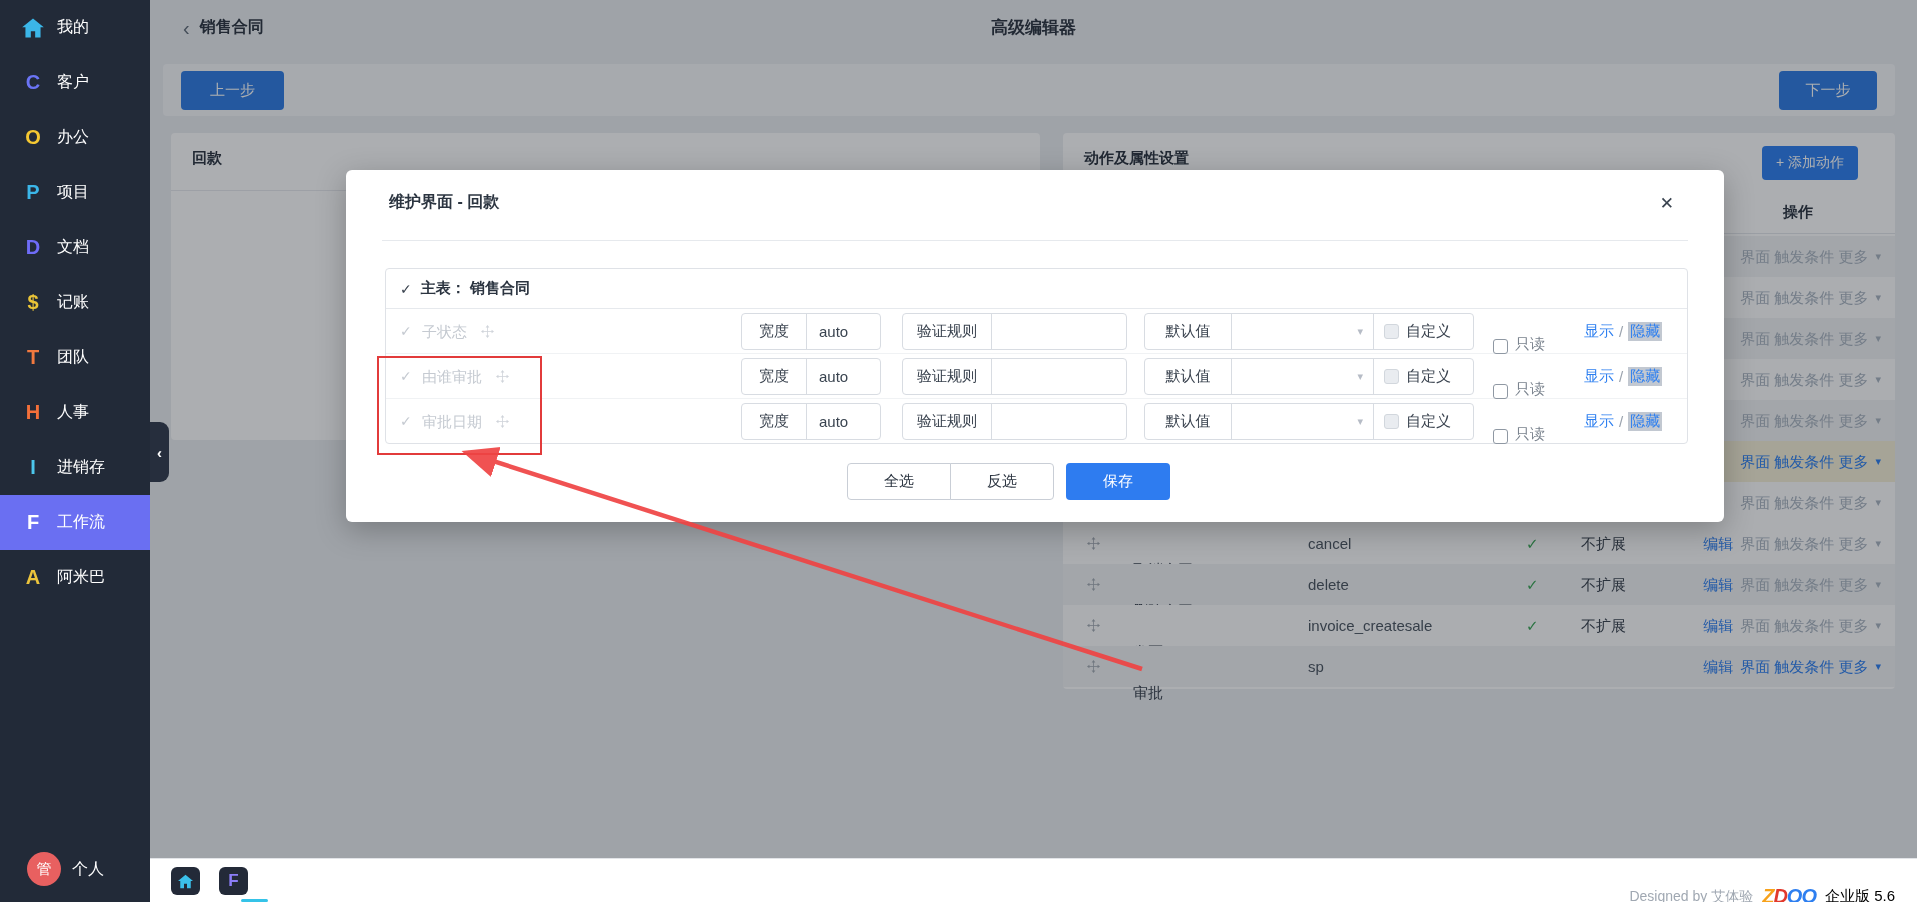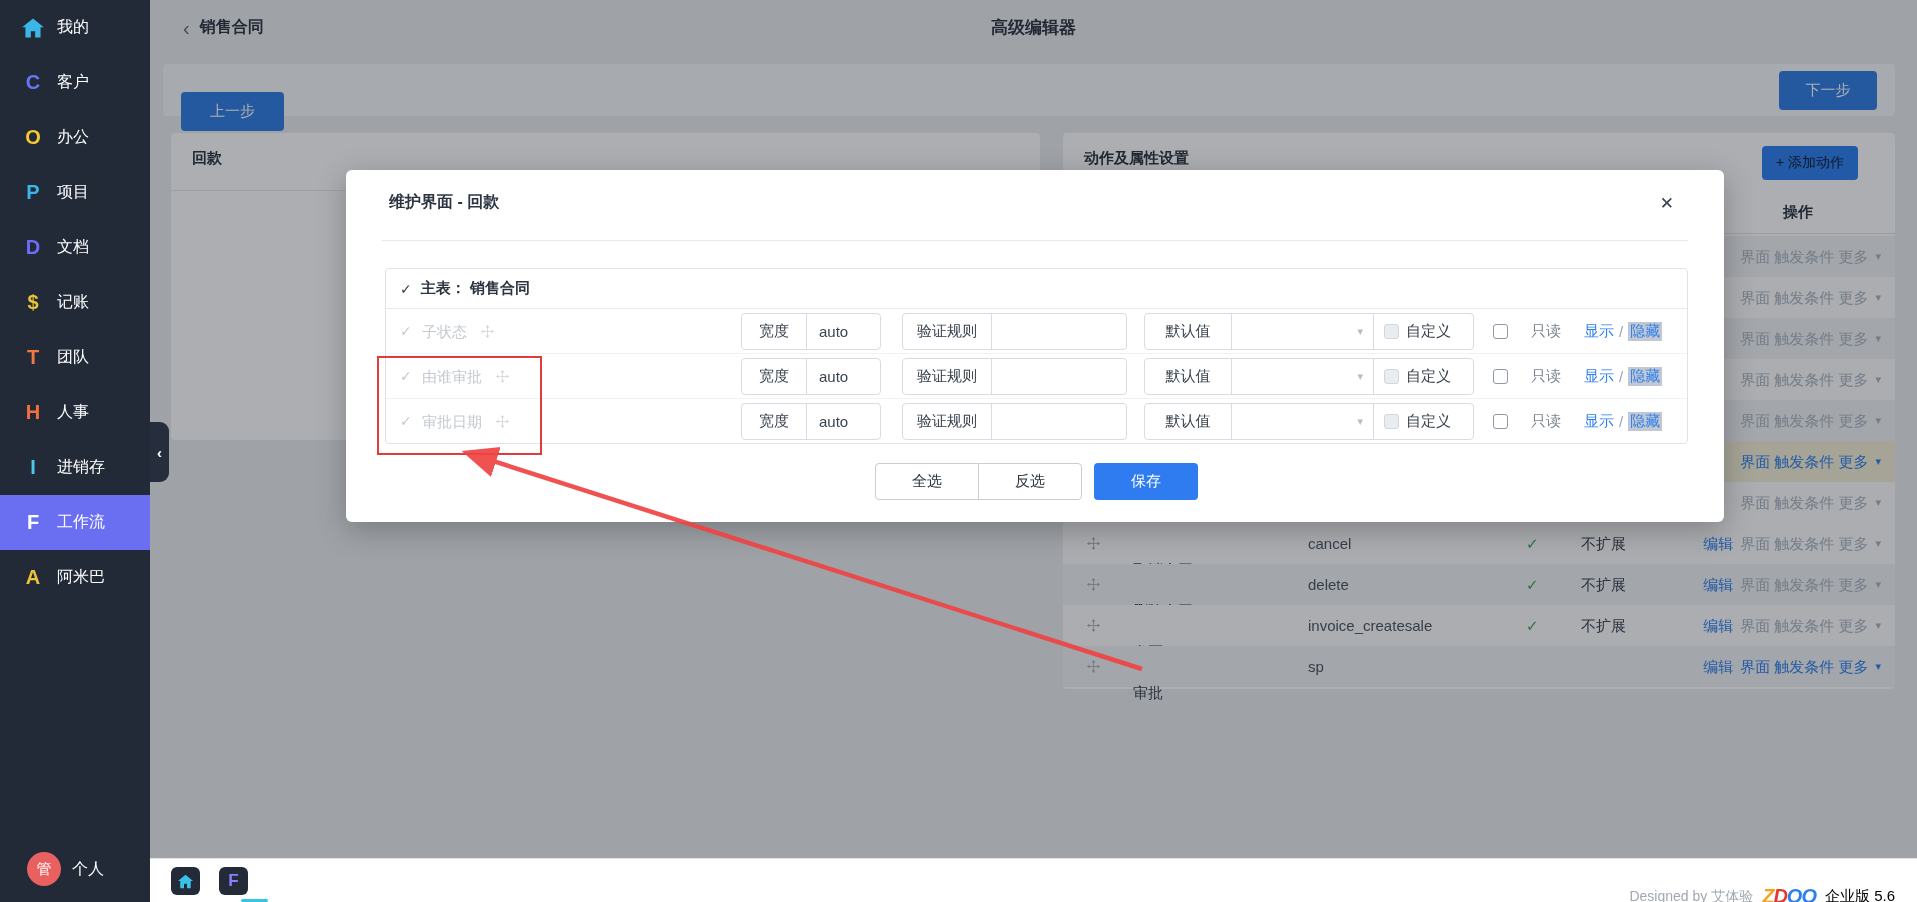--- a/index.html
+++ b/index.html
@@ -9,36 +9,36 @@
   
   .topbar{position:absolute;left:150px;top:0;right:0;height:55px;}
   .crumb{position:absolute;left:33px;top:0;height:55px;display:flex;align-items:center;gap:10px;}
   .crumb .back{font-size:20px;color:#5f6b78;cursor:pointer;line-height:1;}
   .crumb .bc{font-size:16px;font-weight:bold;color:#2b3440;}
   .page-title{position:absolute;left:0;right:0;top:0;height:55px;display:flex;align-items:center;justify-content:center;font-size:17px;font-weight:bold;color:#2b3440;}
 
   
   .toolbar{position:absolute;left:163px;top:64px;width:1732px;height:52px;background:#f8f9fb;border-radius:4px;}
   .btn-blue{background:#2e7ce4;color:#fff;border:none;border-radius:4px;font-size:15px;height:39px;cursor:pointer;}
-  .btn-prev{position:absolute;left:18px;top:7px;width:103px;margin-top:21px;}
+  .btn-prev{position:absolute;left:18px;top:7px;width:103px;}
   .btn-next{position:absolute;right:18px;top:7px;width:98px;}
   .steps{position:absolute;left:50%;top:7px;transform:translateX(-50%);display:flex;height:38px;}
   .step{height:38px;width:152px;display:flex;align-items:center;justify-content:center;font-size:15px;color:#3a4550;}
   .s1{background:#fdfdfe;clip-path:polygon(0 0,calc(100% - 15px) 0,100% 50%,calc(100% - 15px) 100%,0 100%);filter:drop-shadow(0 0 1px #b9c0ca);border-radius:4px 0 0 4px;}
   .s2{background:#2d7ff0;color:#fff;font-weight:bold;margin-left:-13px;clip-path:polygon(0 0,calc(100% - 15px) 0,100% 50%,calc(100% - 15px) 100%,0 100%,15px 50%);padding-left:8px;}
   .s3{background:#e9edf1;margin-left:-13px;clip-path:polygon(0 0,100% 0,100% 100%,0 100%,15px 50%);filter:drop-shadow(0 0 1px #c2c8d1);border-radius:0 4px 4px 0;padding-left:8px;}
 
   
   .card{position:absolute;background:#fff;border-radius:4px;}
   .card-left{left:171px;top:133px;width:869px;height:307px;}
   .card-title{position:absolute;left:21px;top:16px;font-size:15px;font-weight:bold;color:#2b3440;}
   .card-left .divider{position:absolute;left:0;right:0;top:57px;border-top:1px solid #e8eaee;}
 
   .card-right{left:1063px;top:133px;width:832px;height:556px;}
-  .add-btn{position:absolute;right:37px;top:13px;height:34px;padding:0 14px;background:#2d7ff0;color:#0f172a;border:none;border-radius:4px;font-size:14px;cursor:pointer;}
+  .add-btn{position:absolute;right:37px;top:13px;height:34px;padding:0 14px;background:#2d7ff0;color:#ffffff;border:none;border-radius:4px;font-size:14px;cursor:pointer;}
   .ops-header{position:absolute;right:82px;top:70px;font-size:15px;font-weight:bold;color:#2b3440;}
   .head-line{position:absolute;left:0;right:0;top:100px;border-top:1px solid #e4e7eb;}
   .t-rows{position:absolute;left:0;right:0;top:103px;}
   .t-row{position:relative;height:41px;}
   .t-row.gray{background:#f2f3f5;}
   .t-row.lite{background:#fdfdfe;}
   .t-row.hl{background:#f6f0d8;}
   .drag{position:absolute;left:24px;top:0;height:41px;display:flex;align-items:center;color:#a4abb4;cursor:grab;}
   .drag svg{width:13px;height:13px;}
   .t-name{position:absolute;left:70px;top:0;line-height:41px;font-size:15px;color:#39424e;margin-top:26px;}
@@ -79,26 +79,26 @@
   .g-rule{left:516px;width:225px;}
   .g-rule .c1{width:88px;justify-content:center;}
   .g-rule .c2{width:135px;}
   .g-def{left:758px;width:330px;}
   .g-def .c1{width:86px;justify-content:center;}
   .g-def .c2{width:142px;position:relative;}
   .g-def .c2 .sel-caret{position:absolute;right:10px;font-size:11px;color:#b6bcc6;}
   .g-def .c3{width:100px;gap:7px;padding-left:10px;}
   .cbx{width:15px;height:15px;border:1px solid #8f98a3;border-radius:3px;background:#fff;display:inline-block;flex:none;}
   .cbx.dis{background:#e9ecf0;border-color:#d2d7dd;}
-  .ro-wrap{position:absolute;left:1107px;top:0;height:45px;display:flex;align-items:center;gap:23px;font-size:15px;color:#7a838e;}
+  .ro-wrap{position:absolute;left:1107px;top:0;height:45px;display:flex;align-items:flex-end;gap:7px;font-size:15px;color:#7a838e;}
   .sh-wrap{position:absolute;left:1198px;top:0;height:45px;display:flex;align-items:center;gap:5px;font-size:15px;}
   .sh-show{color:#2d7ff0;cursor:pointer;}
   .sh-slash{color:#9aa2ad;}
   .sh-hide{color:#2d7ff0;background:#c2c8d1;padding:0 2px;cursor:pointer;}
-  .m-btns{position:absolute;left:529px;top:293px;display:flex;align-items:center;}
+  .m-btns{position:absolute;left:501px;top:293px;display:flex;align-items:center;}
   .wbtn{height:37px;width:104px;background:#fff;border:1px solid #c9ced6;font-size:15px;color:#2b3440;cursor:pointer;}
   .wbtn.first{border-radius:4px 0 0 4px;}
   .wbtn.second{border-radius:0 4px 4px 0;margin-left:-1px;}
   .sbtn{height:37px;width:104px;background:#2e7cf0;border:none;border-radius:4px;color:#fff;font-size:15px;margin-left:12px;cursor:pointer;}
 
   
   .anno-box{position:absolute;left:377px;top:356px;width:165px;height:99px;border:2px solid #e23b3b;z-index:30;pointer-events:none;}
   .anno-note{position:absolute;left:560px;top:392px;font-size:21px;color:#e23b3b;z-index:30;pointer-events:none;}
   .anno-arrow{position:absolute;left:0;top:0;z-index:30;pointer-events:none;}
 

